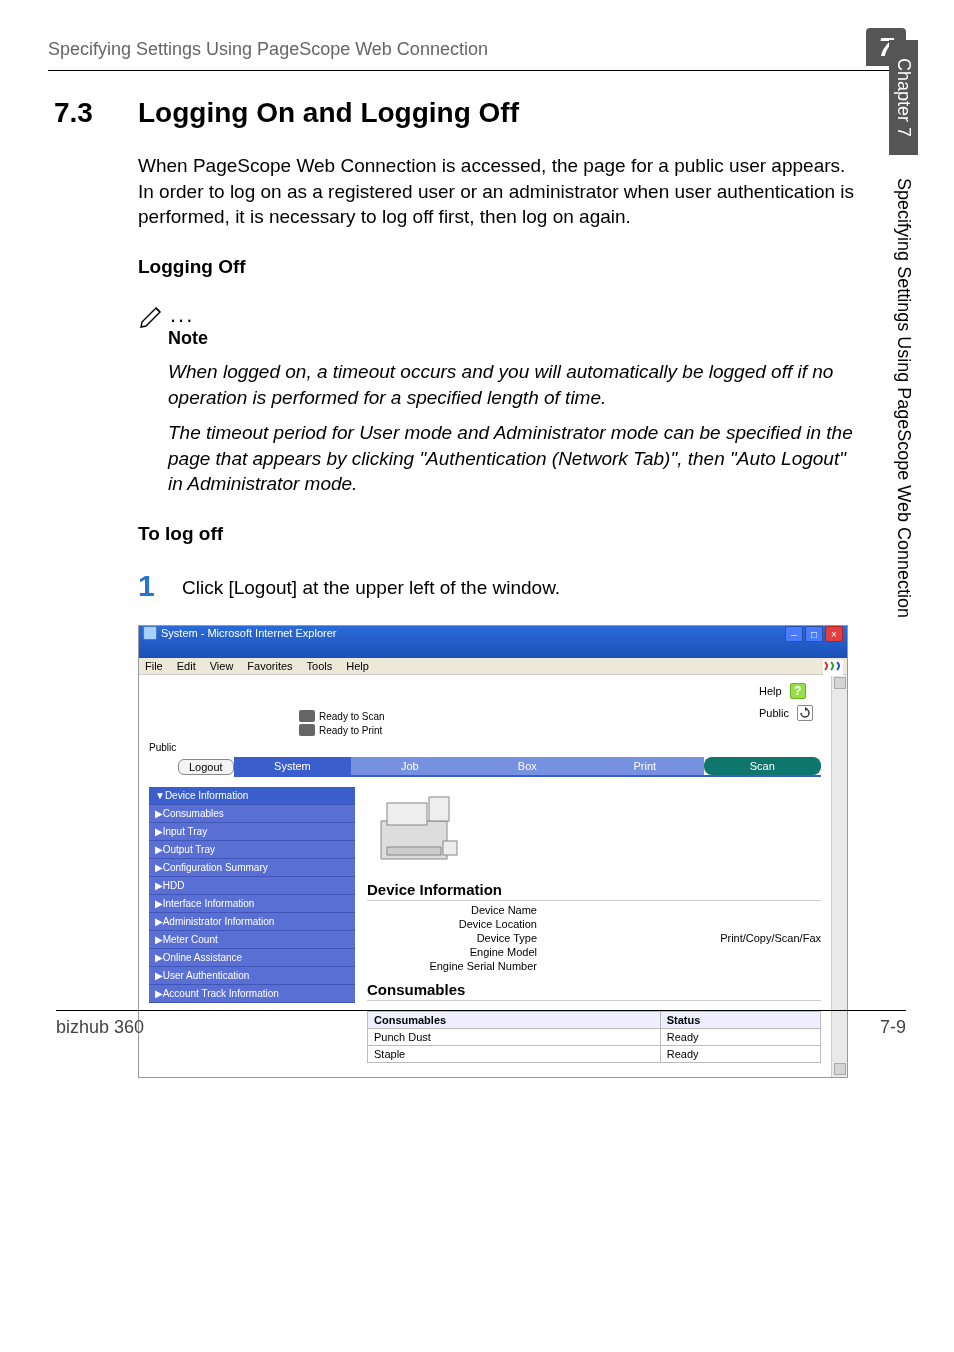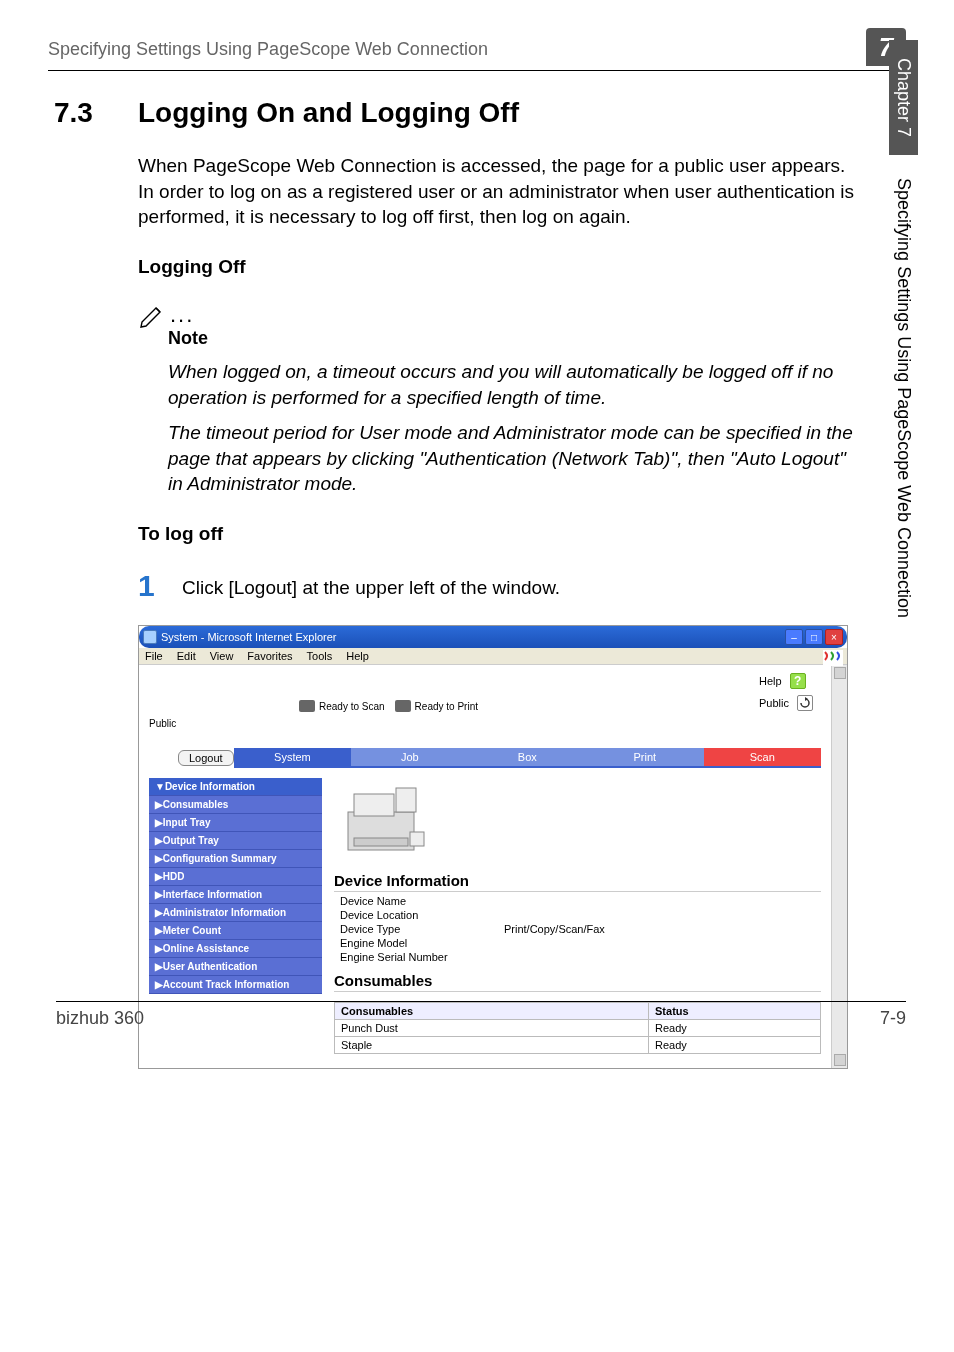--- a/index.html
+++ b/index.html
@@ -79,56 +79,55 @@
     border: 1px solid #999;
     background: #fff;
     font-family: Tahoma, Arial, sans-serif;
     font-size: 11px;
   }
   .shot-titlebar {
     background: linear-gradient(#2b6bd8, #1b50b8);
     color: #fff;
     display: flex;
     justify-content: space-between;
-    align-items: center;
-    height: 22px;
+    align-items: flex-start;
+    height: 32px;
     padding: 0 4px;
-    border-radius: 10px;
   }
   .shot-title { display: flex; align-items: center; gap: 4px; }
   .win-icon { width: 14px; height: 14px; background: #a7d0ff; border: 1px solid #4a7bbd; border-radius: 2px; }
   .win-btns { display: flex; gap: 2px; }
   .win-btn { width: 18px; height: 16px; background: #4a7bff; border: 1px solid #2a50a0; color: #fff; font-size: 10px; display: flex; align-items: center; justify-content: center; border-radius: 2px; }
   .win-btn.close { background: #e04040; border-color: #b02020; }
   .shot-menubar { background: #ece9d8; border-bottom: 1px solid #ccc; display: flex; gap: 14px; padding: 2px 6px; color: #000; position: relative; }
   .shot-menubar .ie-flag { position: absolute; right: 4px; top: 2px; width: 20px; height: 16px; }
   .shot-body { padding: 8px 10px 14px 10px; }
   .status-row { display: flex; justify-content: space-between; }
-  .status-icons { display: flex; flex-direction: row; gap: 10px; margin-left: 150px; margin-top: 27px; }
+  .status-icons { display: flex; flex-direction: column; gap: 2px; margin-left: 150px; margin-top: 27px; }
   .status-icons div { display: flex; align-items: center; gap: 4px; font-size: 10px; }
   .help-col { display: flex; flex-direction: column; gap: 6px; margin-right: 8px; }
   .help-col .hrow { display: flex; align-items: center; gap: 8px; }
   .qmark { width: 16px; height: 16px; background: #96df4a; border: 1px solid #6ab020; color: #fff; font-weight: bold; text-align: center; line-height: 14px; border-radius: 2px; font-size: 12px;}
   .refresh-icn { width: 16px; height: 16px; background: #fff; border: 1px solid #888; border-radius: 2px; display:flex; align-items:center; justify-content:center; }
   .pubrow { margin-top: 6px; font-size: 10px; }
-  .tabs-row { display: flex; align-items: center; margin-top: 19px; gap: 0; padding-left: 29px; }
+  .tabs-row { display: flex; align-items: center; margin-top: 4px; gap: 0; padding-left: 29px; }
   .logout-btn { border: 1px solid #888; border-radius: 6px; padding: 1px 10px; font-size: 11px; background: #f4f4f4; }
   .tabbar { display: flex; flex: 1; border-bottom: 2px solid #3a5fcc; }
   .tab { flex: 1; text-align: center; padding: 3px 0; color: #fff; font-size: 11px; }
   .tab.active { background: #3a5fcc; }
   .tab.inactive { background: #7591e0; }
-  .tab.scan { background: #ef4444; }
+  .tab.scan { background: #0f766e; border-radius: 8px; }
   .layout { display: flex; margin-top: 10px; gap: 12px; }
-  .sidebar { width: 173px; font-weight: bold; }
+  .sidebar { width: 206px; }
   .sb-item { background: #5a6fd4; color: #fff; border-bottom: 1px solid #4055b8; padding: 3px 6px; font-size: 10px; }
   .sb-item.sel { background: #3a5fcc; }
   .main { flex: 1; }
   .printer-img { width: 90px; height: 80px; margin: 4px 0 8px 6px; }
   .sec-h { font-weight: bold; font-size: 15px; border-bottom: 1px solid #ccc; padding-bottom: 2px; margin-bottom: 2px; }
-  .kv-row { display: flex; font-size: 11px; padding: 1px 0; }
+  .kv-row { display: flex; font-size: 11px; padding: 1px 0; text-align: right; }
   .kv-row .k { width: 170px; padding-left: 6px; }
   .kv-row .v { flex: 1; }
   .tbl { margin-top: 10px; border-collapse: collapse; width: 100%; font-size: 11px; }
   .tbl th, .tbl td { border: 1px solid #bbb; padding: 2px 6px; text-align: left; }
   .tbl th { background: #eef; }
   .scrollbar { width: 16px; background: #e9e9e9; border-left: 1px solid #ccc; display: flex; flex-direction: column; justify-content: space-between; align-items: center; padding: 2px 0; }
   .scroll-arrow { width: 12px; height: 12px; background: #d4d4d4; border: 1px solid #aaa; }
   .footer {
     position: absolute;
     bottom: 40px;

